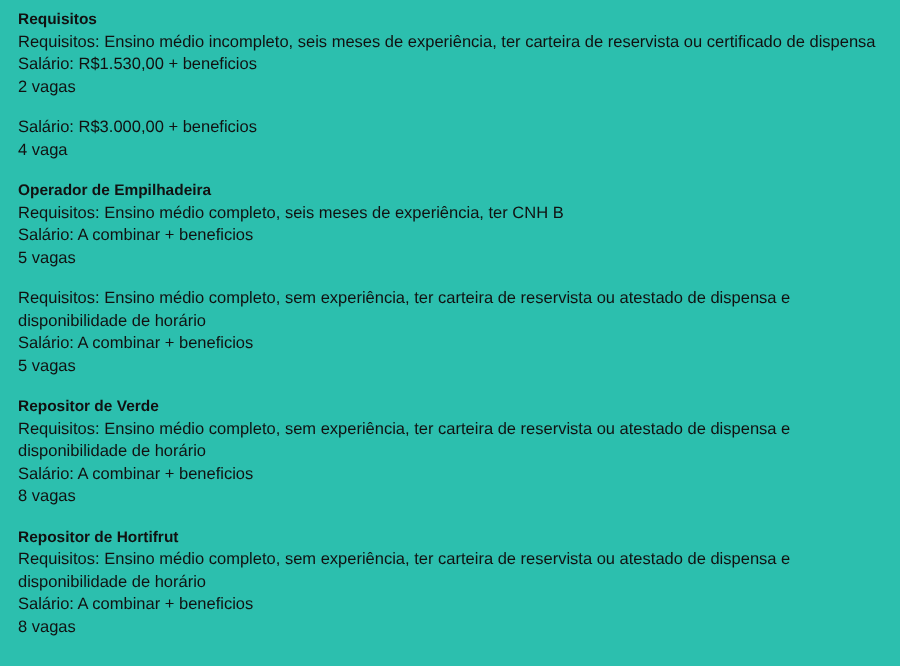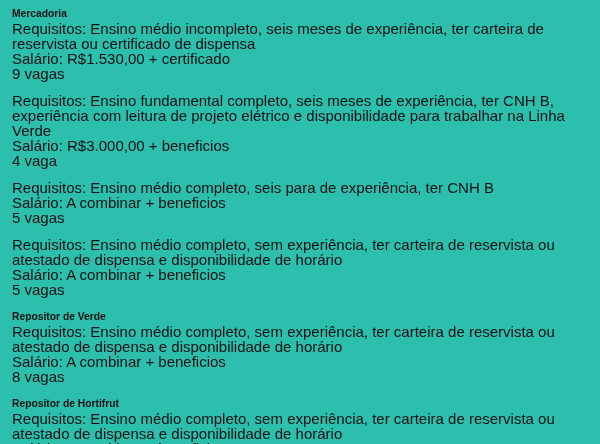--- a/index.html
+++ b/index.html
@@ -10,49 +10,49 @@
     font-family: "Liberation Sans", "DejaVu Sans", sans-serif;
     overflow: hidden;
   }
   .jobs {
     padding: 6px 8px 0 12px;
   }
   .job {
     margin-bottom: 12px;
   }
   .job-line {
-    font-size: 15px;
+    font-size: 11px;
     line-height: 15px;
   }
   .job-title {
     font-size: 10.3px;
     line-height: 15px;
     font-weight: bold;
   }
 </style>
 </head>
 <body style="background-color: rgb(44, 191, 174); color: rgb(17, 17, 17);">
 
 <div class="jobs">
 
   <div class="job">
-    <div class="job-title">Mercadoria</div>
+    <div class="job-title">Requisitos</div>
     <div class="job-line">Requisitos: Ensino médio incompleto, seis meses de experiência, ter carteira de reservista ou certificado de dispensa</div>
-    <div class="job-line">Salário: R$1.530,00 + certificado</div>
-    <div class="job-line">9 vagas</div>
+    <div class="job-line">Salário: R$1.530,00 + beneficios</div>
+    <div class="job-line">2 vagas</div>
   </div>
 
   <div class="job">
-    <div class="job-line">Requisitos: Ensino fundamental completo, seis meses de experiência, ter CNH B, experiência com leitura de projeto elétrico e disponibilidade para trabalhar na Linha Verde</div>
     <div class="job-line">Salário: R$3.000,00 + beneficios</div>
     <div class="job-line">4 vaga</div>
   </div>
 
   <div class="job">
-    <div class="job-line">Requisitos: Ensino médio completo, seis para de experiência, ter CNH B</div>
+    <div class="job-title">Operador de Empilhadeira</div>
+    <div class="job-line">Requisitos: Ensino médio completo, seis meses de experiência, ter CNH B</div>
     <div class="job-line">Salário: A combinar + beneficios</div>
     <div class="job-line">5 vagas</div>
   </div>
 
   <div class="job">
     <div class="job-line">Requisitos: Ensino médio completo, sem experiência, ter carteira de reservista ou atestado de dispensa e disponibilidade de horário</div>
     <div class="job-line">Salário: A combinar + beneficios</div>
     <div class="job-line">5 vagas</div>
   </div>
 

